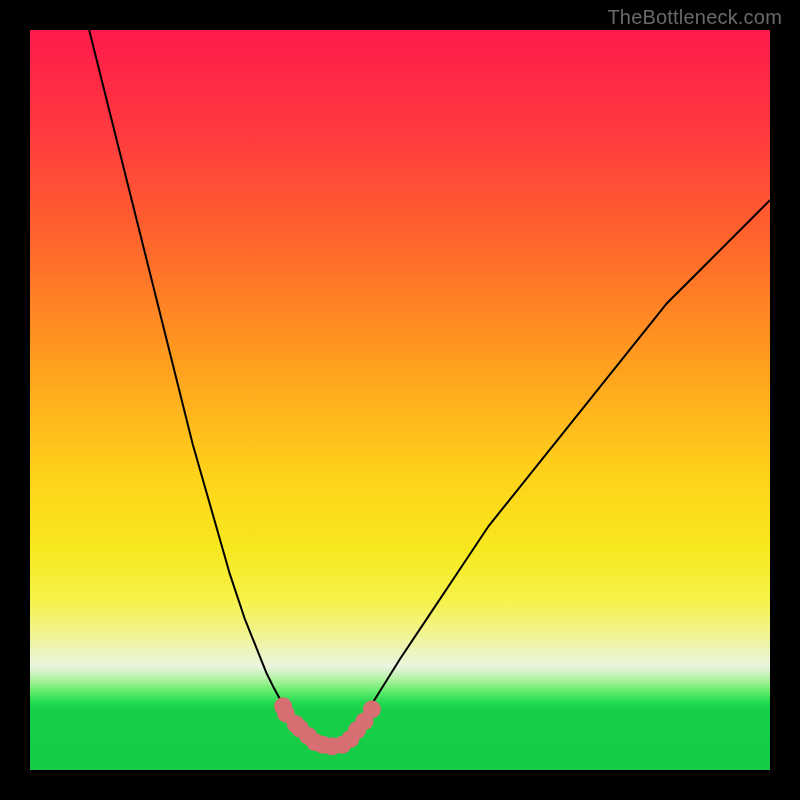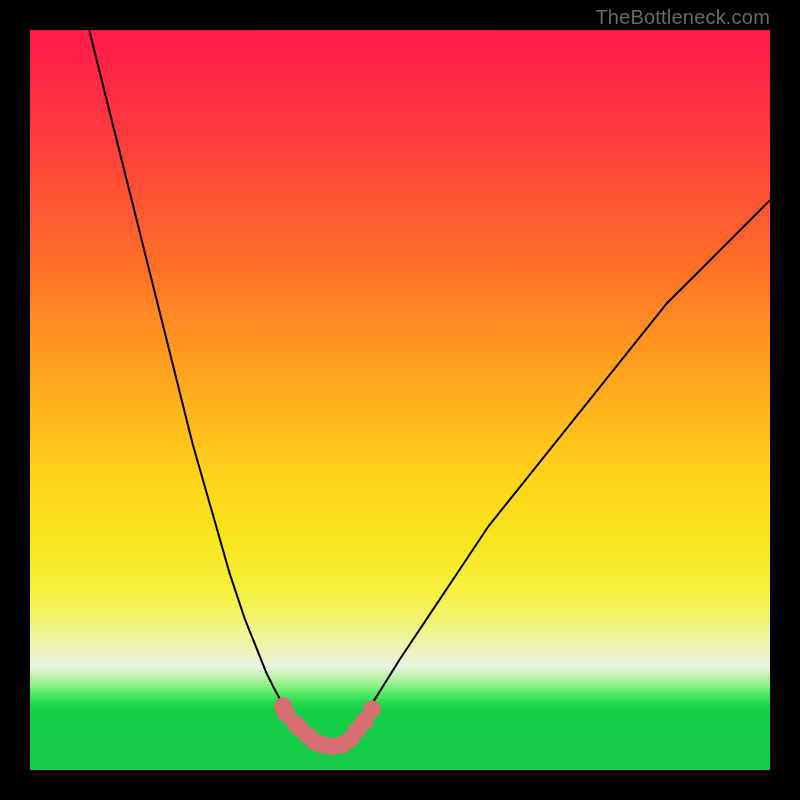--- a/index.html
+++ b/index.html
@@ -41,21 +41,21 @@
       #8ef089 88.5%,
       #5ceb6a 89.5%,
       #1fd94e 91%,
       #16cf48 92%,
       #15cb47 100%
     );
   }
   .watermark {
     position: absolute;
     top: 6px;
-    right: 30px;
+    right: 18px;
     color: #6a6a6a;
     font-size: 20px;
     font-weight: 500;
     letter-spacing: 0.2px;
   }
   svg.curve {
     position: absolute;
     left: 0;
     top: 0;
     width: 740px;

